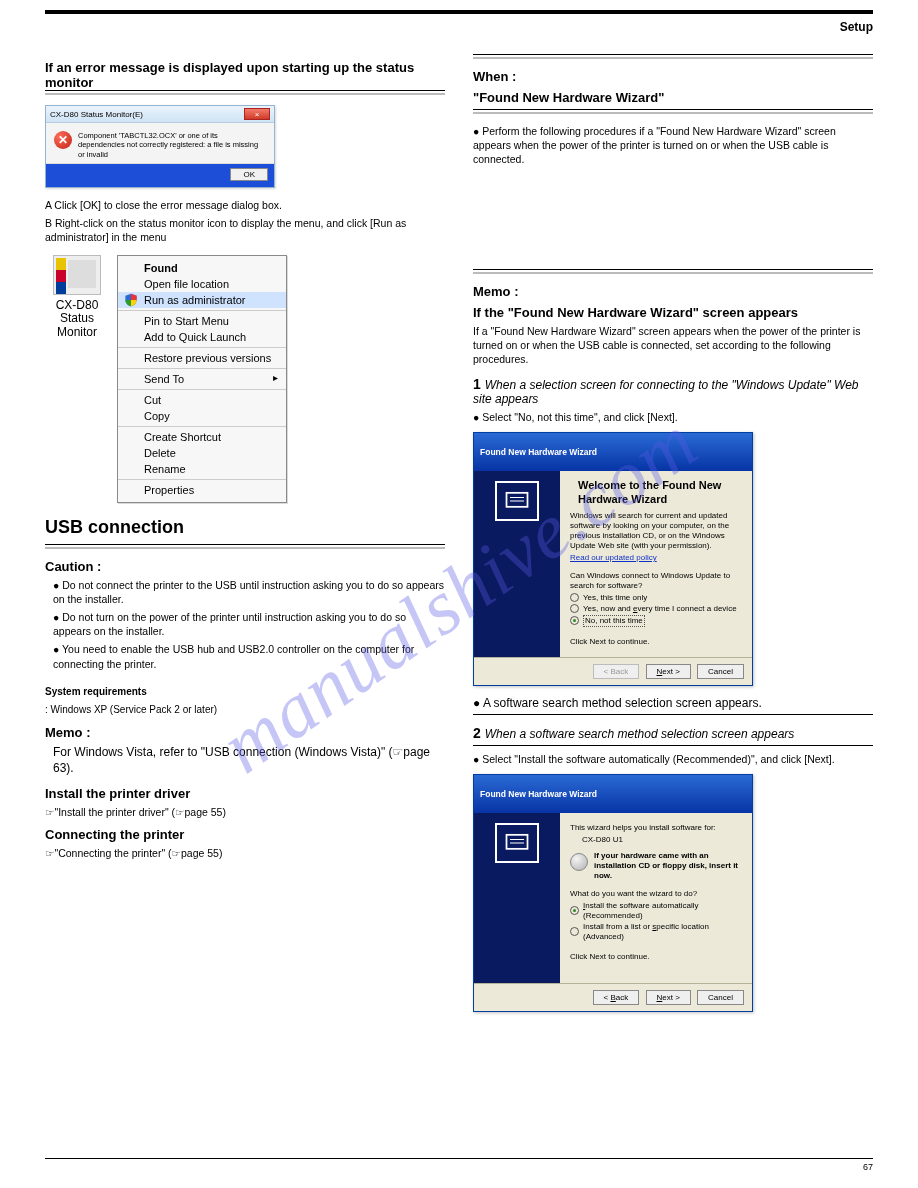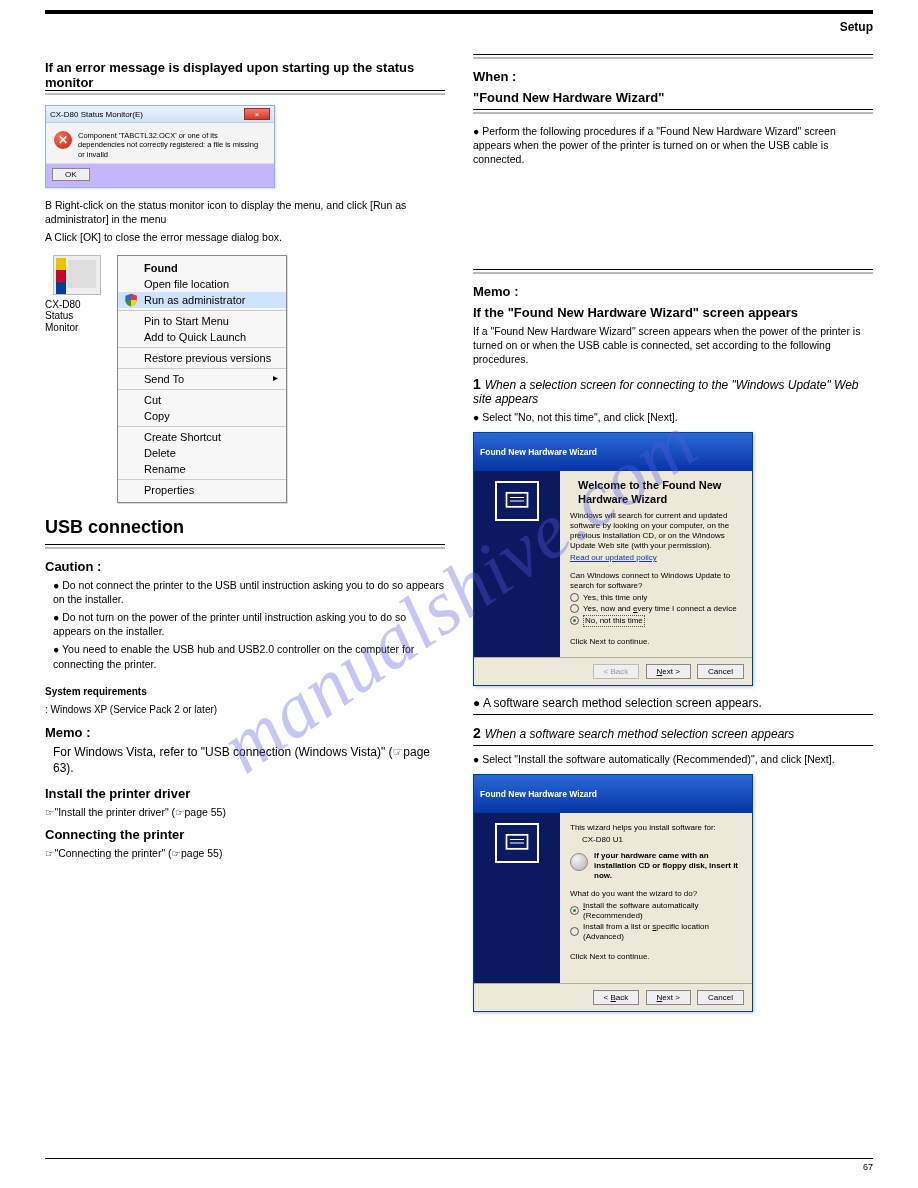--- a/index.html
+++ b/index.html
@@ -56,21 +56,21 @@
   .step .num { font-weight: bold; font-style: normal; font-size: 14px; margin-right: 4px; }
   .section-sep { height: 8px; }
 
   
   .ctx-wrap {
     display: flex;
     align-items: flex-start;
     gap: 8px;
     margin: 10px 0 6px 0;
   }
-  .appicon { width: 64px; font-size: 10px; line-height: 1.15; }
+  .appicon { width: 64px; text-align: center; font-size: 12px; line-height: 1.15; }
   .appicon .ico {
     width: 48px; height: 40px; margin: 0 auto 4px;
     background: #eee; border: 1px solid #bbb; position: relative;
   }
   .appicon .ico::before {
     content: "";
     position: absolute; left: 2px; top: 2px; width: 10px; height: 36px;
     background: linear-gradient(to bottom, #e8c300 0 33%, #c8002a 33% 66%, #003c9a 66% 100%);
   }
   .appicon .ico::after {
@@ -123,21 +123,21 @@
     background: #f4f4f4; display: flex; gap: 6px; padding: 8px 8px 4px 8px;
   }
   .err-dlg .erricon {
     width: 18px; height: 18px; border-radius: 50%;
     background: radial-gradient(circle at 30% 30%, #ff6b5a, #c02414);
     color: #fff; text-align: center; font-weight: bold; line-height: 18px; font-size: 12px;
     flex-shrink: 0;
   }
   .err-dlg .msg { font-size: 7.5px; line-height: 1.25; }
   .err-dlg .foot {
-    background: #c4b5fd; text-align: left; padding: 4px 6px 6px;
+    background: #1d4ed8; text-align: right; padding: 4px 6px 6px;
     border-top: 1px solid #ddd;
   }
   .err-dlg .foot .btn {
     display: inline-block; padding: 1px 12px; font-size: 8px;
     background: #f0f0f0; border: 1px solid #888;
   }
 
   
   .wizard {
     width: 280px;
@@ -247,22 +247,22 @@
         </div>
         <div class="body">
           <div class="erricon">✕</div>
           <div class="msg">Component 'TABCTL32.OCX' or one of its dependencies not correctly registered: a file is missing or invalid</div>
         </div>
         <div class="foot">
           <span class="btn">OK</span>
         </div>
       </div>
 
+      <div class="body-text">A <span>Click [OK] to close the error message dialog box.</span></div>
       <div class="body-text">B <span>Right-click on the status monitor icon to display the menu, and click [Run as administrator] in the menu</span></div>
-      <div class="body-text">A <span>Click [OK] to close the error message dialog box.</span></div>
 
       <div class="ctx-wrap">
         <div class="appicon">
           <div class="ico"></div>
           <span>CX-D80 Status Monitor</span>
         </div>
         <div class="ctx-menu">
           <div class="grp">
             <div class="itm bold">Found</div>
             <div class="itm">Open file location</div>

